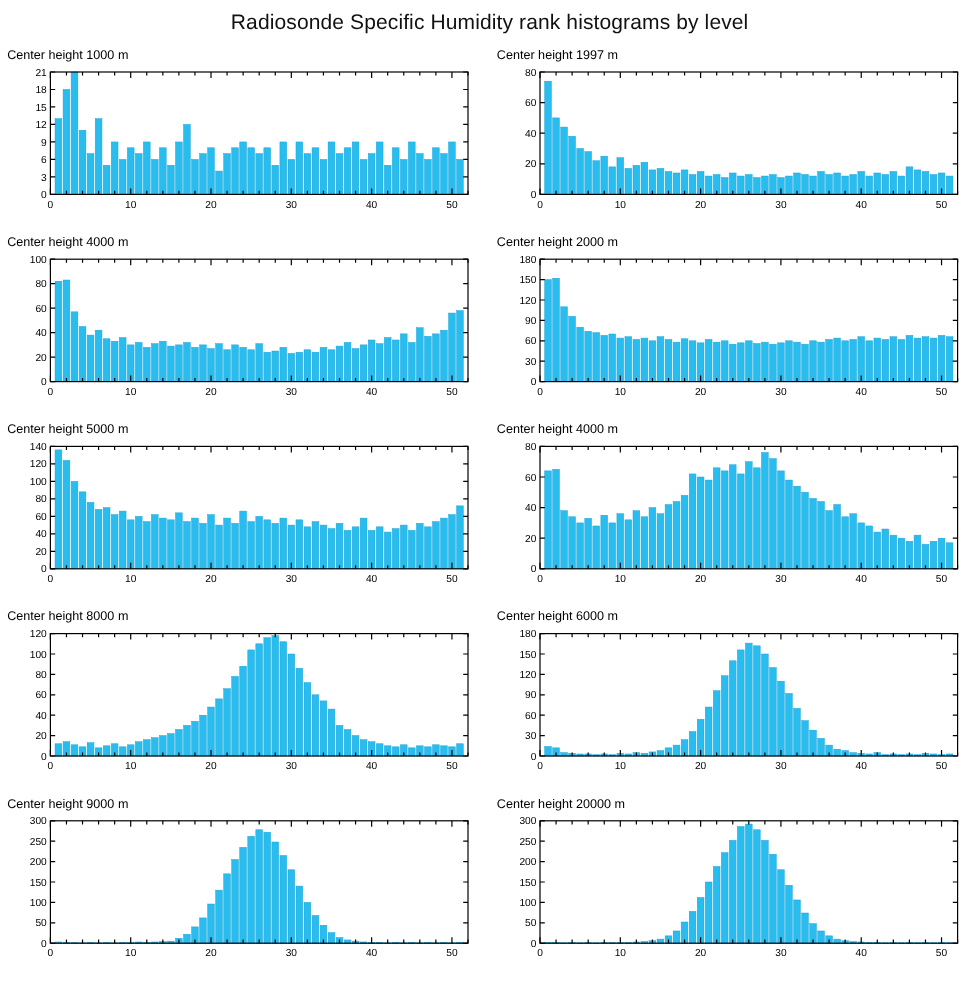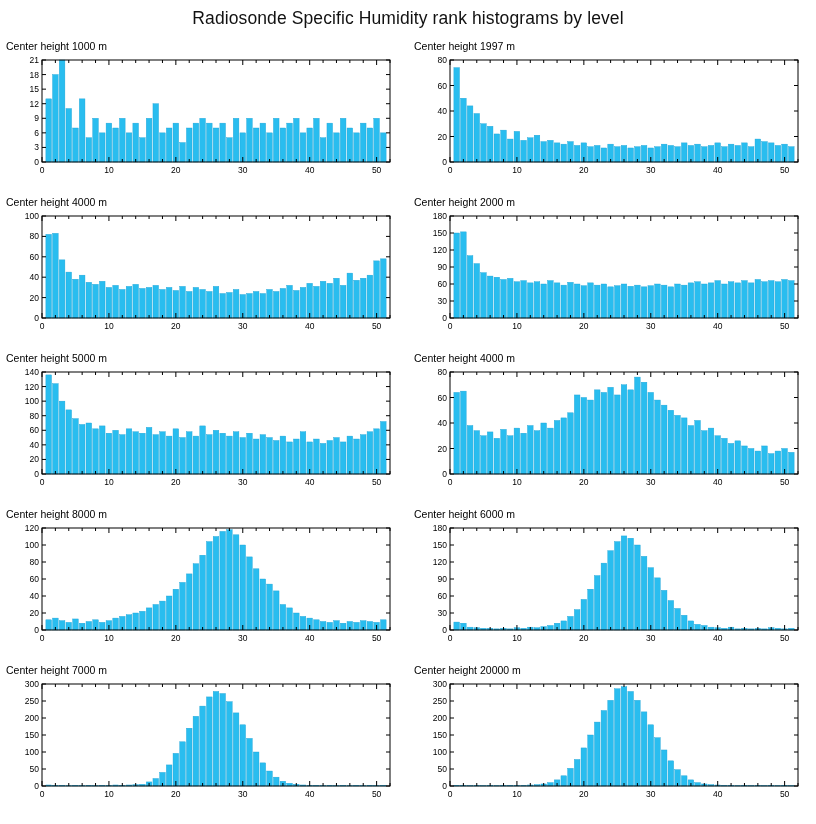--- a/index.html
+++ b/index.html
@@ -1203,21 +1203,21 @@
             <text x="36" y="119" class="ticklabel" text-anchor="middle">0</text>
             <text x="102.92307692307692" y="119" class="ticklabel" text-anchor="middle">10</text>
             <text x="169.84615384615384" y="119" class="ticklabel" text-anchor="middle">20</text>
             <text x="236.76923076923075" y="119" class="ticklabel" text-anchor="middle">30</text>
             <text x="303.6923076923077" y="119" class="ticklabel" text-anchor="middle">40</text>
             <text x="370.61538461538464" y="119" class="ticklabel" text-anchor="middle">50</text>
           </svg>
         </div>
       </div>
     <div class="panel" style="left:6px;  top:624px; width:396px;">
-        <div class="panel-title">Center height 7000 m</div>
+        <div class="panel-title">Center height 9000 m</div>
         <div class="plot-wrap">
           <svg width="396" height="128">
             <g>
               <rect x="39.88" y="106.98" width="5.62" height="1.02" class="bar"></rect>
               <rect x="46.57" y="107.32" width="5.62" height="0.68" class="bar"></rect>
               <rect x="53.27" y="107.32" width="5.62" height="0.68" class="bar"></rect>
               <rect x="59.96" y="107.66" width="5.62" height="0.34" class="bar"></rect>
               <rect x="66.65" y="107.32" width="5.62" height="0.68" class="bar"></rect>
               <rect x="73.34" y="107.66" width="5.62" height="0.34" class="bar"></rect>
               <rect x="80.04" y="107.32" width="5.62" height="0.68" class="bar"></rect>

